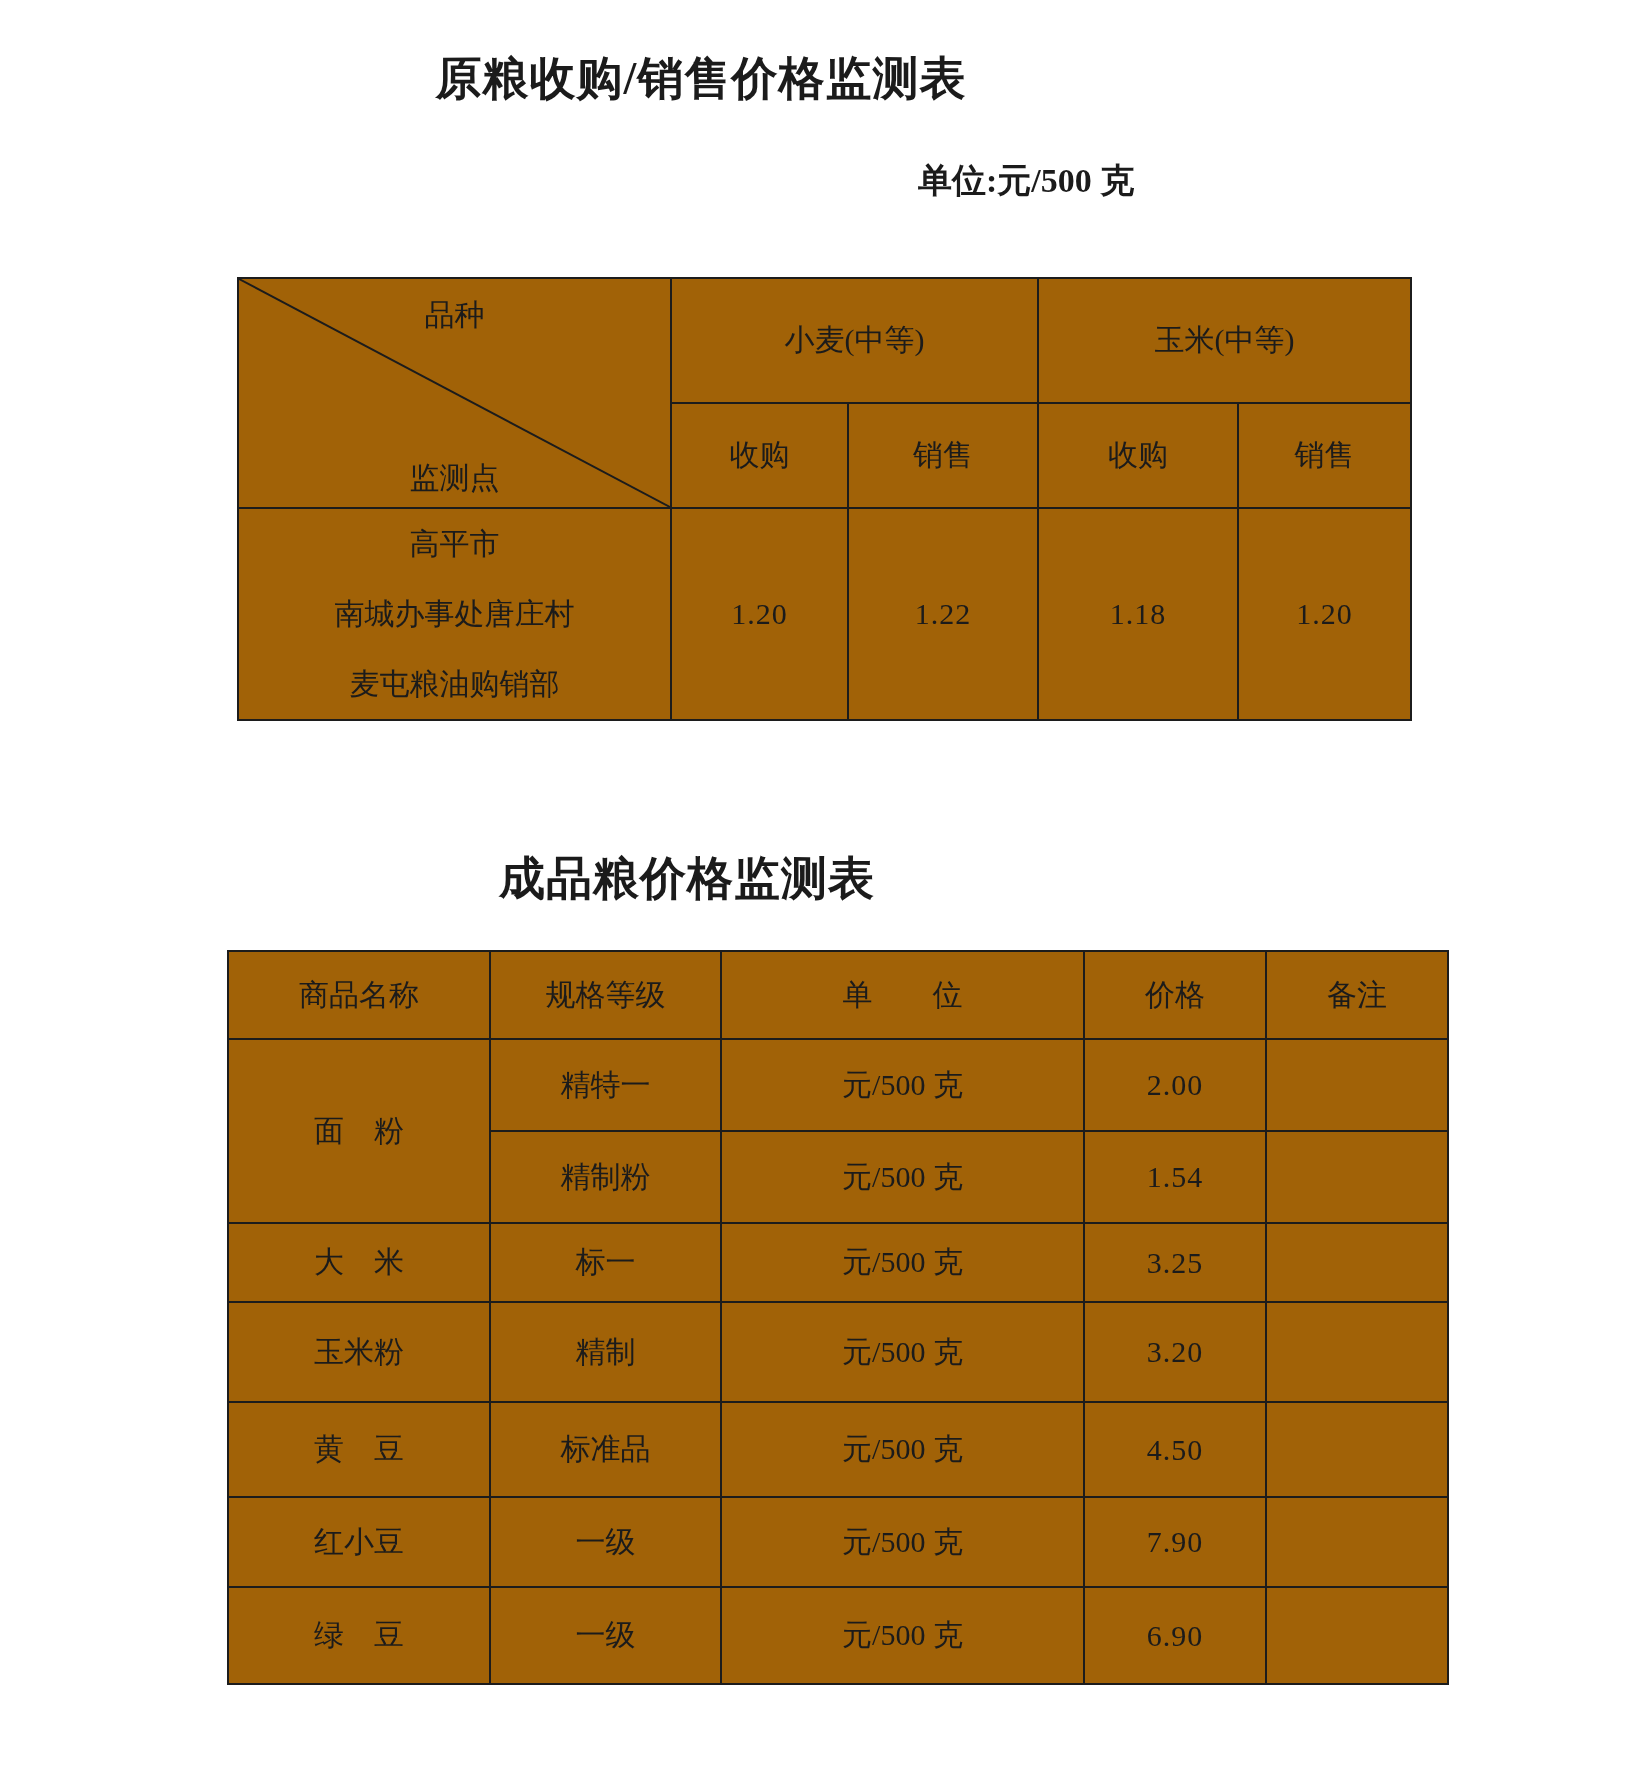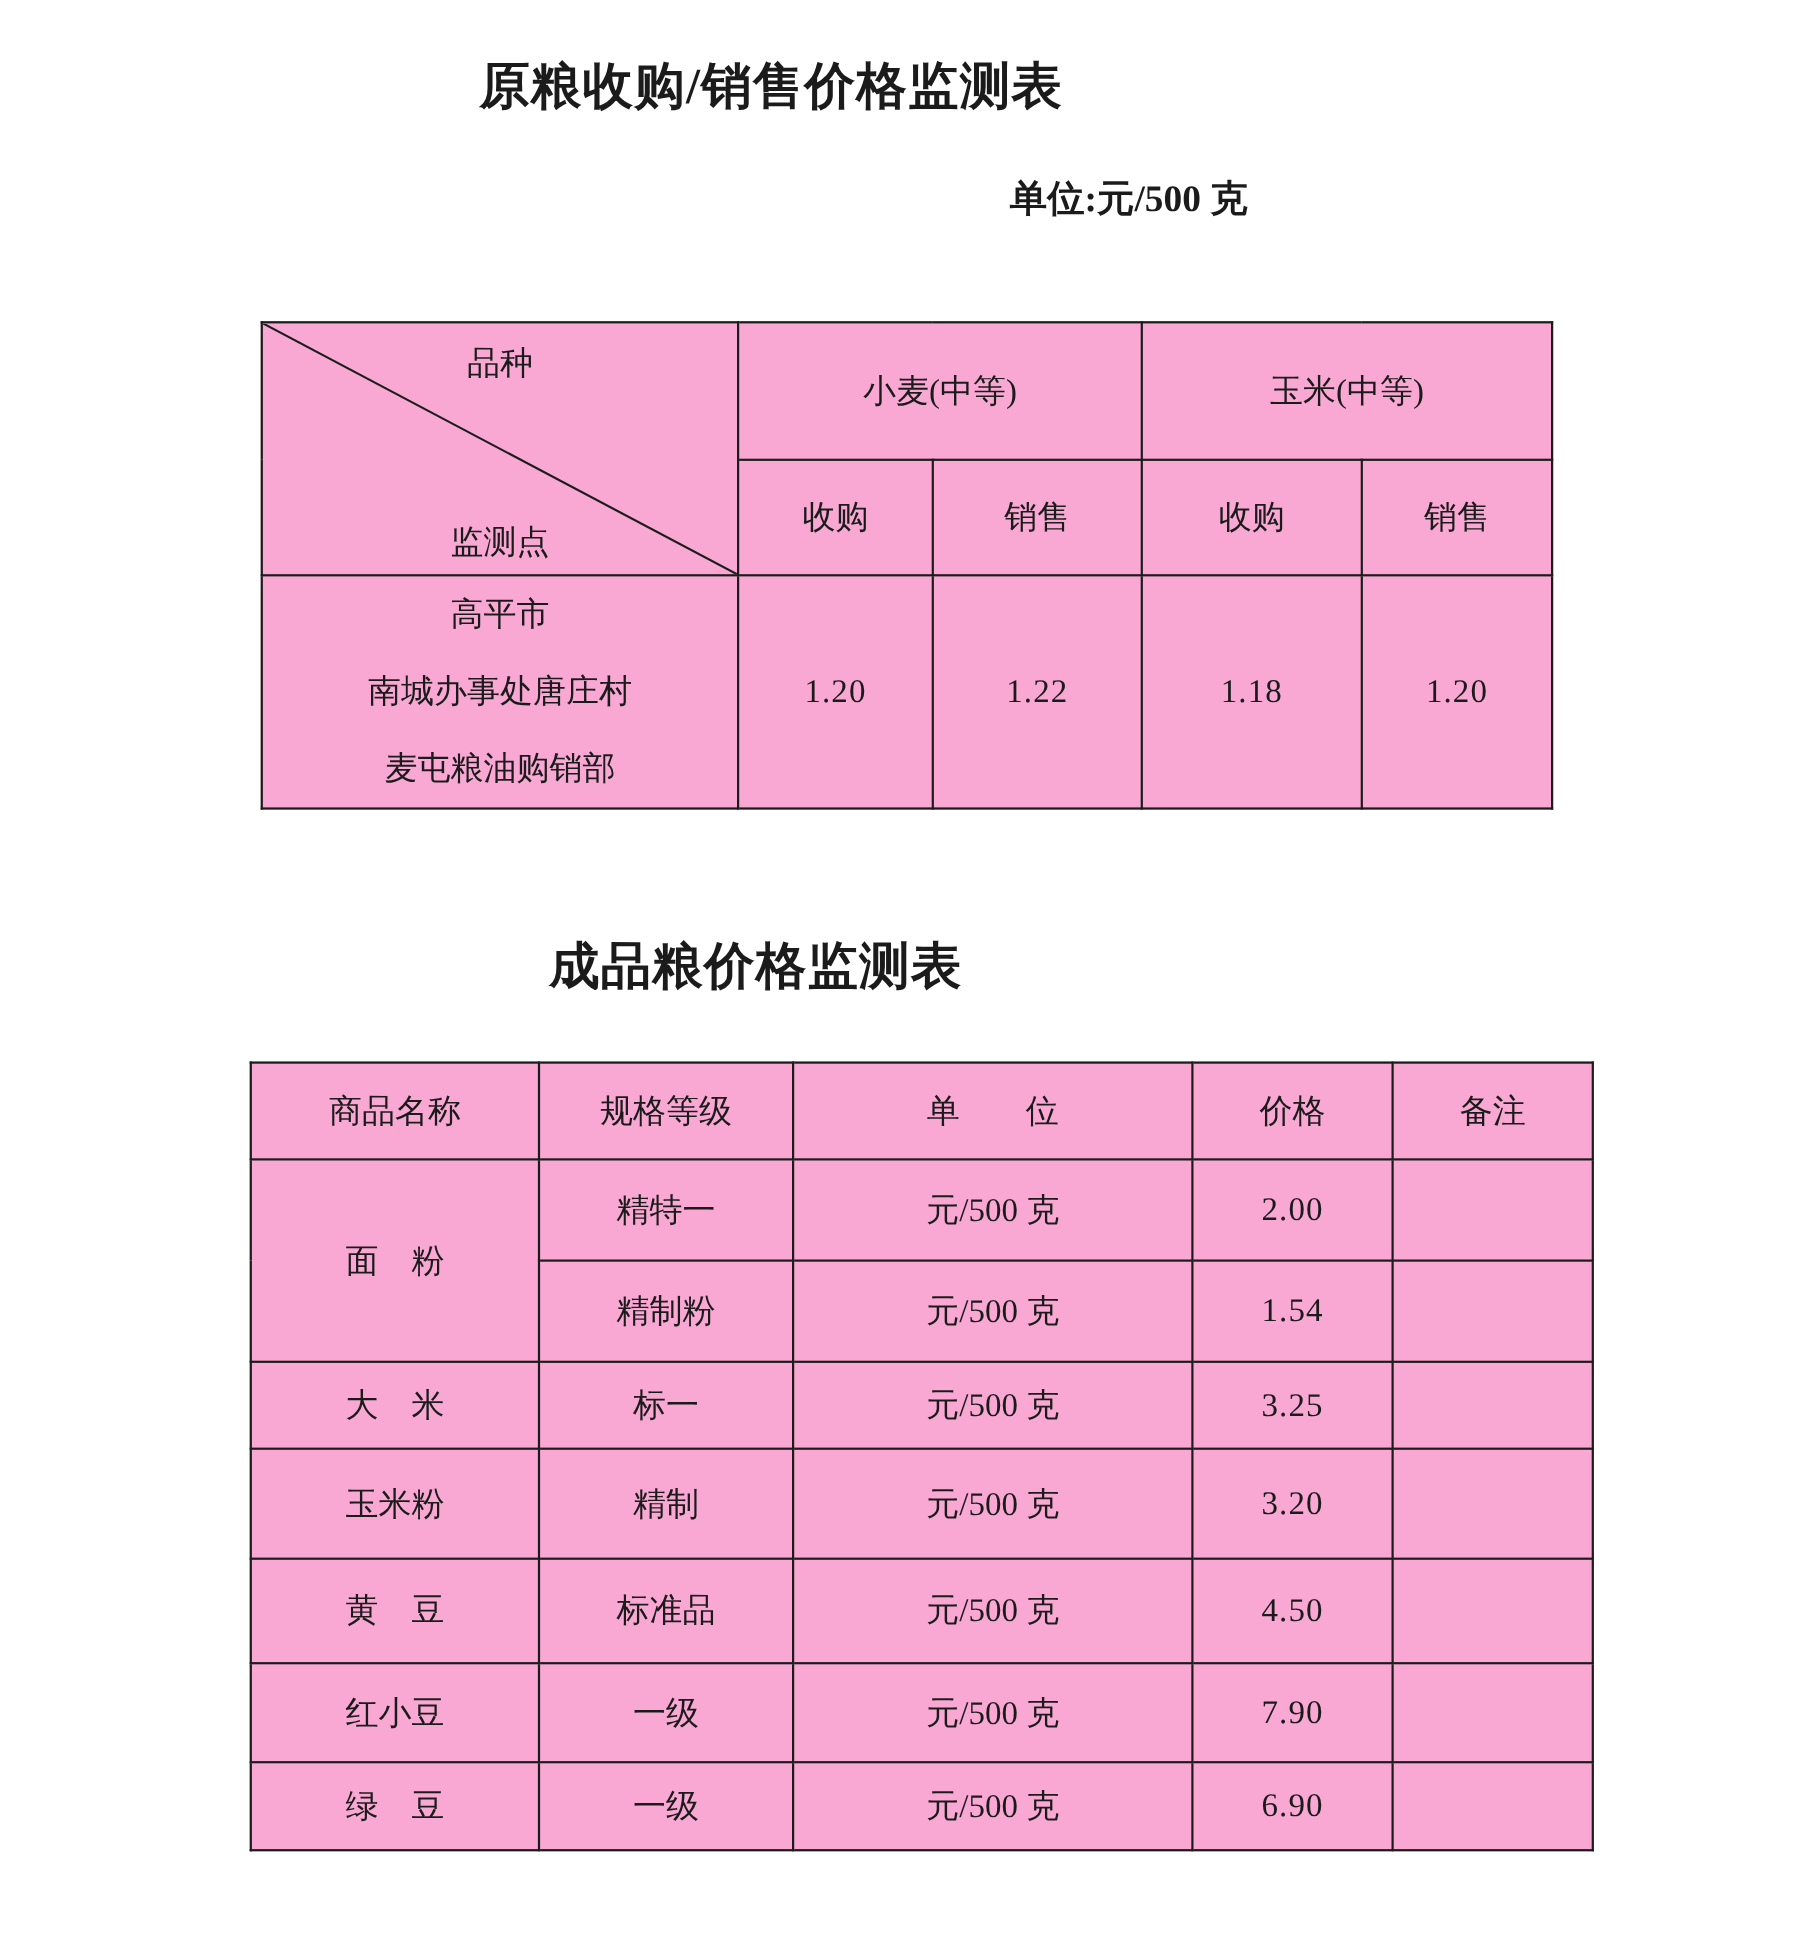--- a/index.html
+++ b/index.html
@@ -32,22 +32,21 @@
     left: 918px;
     top: 158px;
     font-size: 34px;
     font-weight: 600;
     white-space: nowrap;
   }
   table.doc {
     position: absolute;
     border-collapse: collapse;
     table-layout: fixed;
-    background: #f9a8d4;
-    margin-top: 15px;
+    background: #a16207;
   }
   table.doc td, table.doc th {
     border: 2px solid #1c1c1c;
     text-align: center;
     vertical-align: middle;
     font-size: 30px;
     font-weight: 400;
     padding: 0;
     overflow: hidden;
   }
@@ -177,21 +176,21 @@
     <td class="num">4.50</td>
     <td></td>
   </tr>
   <tr style="height:90px">
     <td>红小豆</td>
     <td>一级</td>
     <td>元/500 克</td>
     <td class="num">7.90</td>
     <td></td>
   </tr>
-  <tr style="height:80px">
+  <tr style="height:97px">
     <td>绿　豆</td>
     <td>一级</td>
     <td>元/500 克</td>
     <td class="num">6.90</td>
     <td></td>
   </tr>
 </tbody>
   </table>
 
 </body></html>

